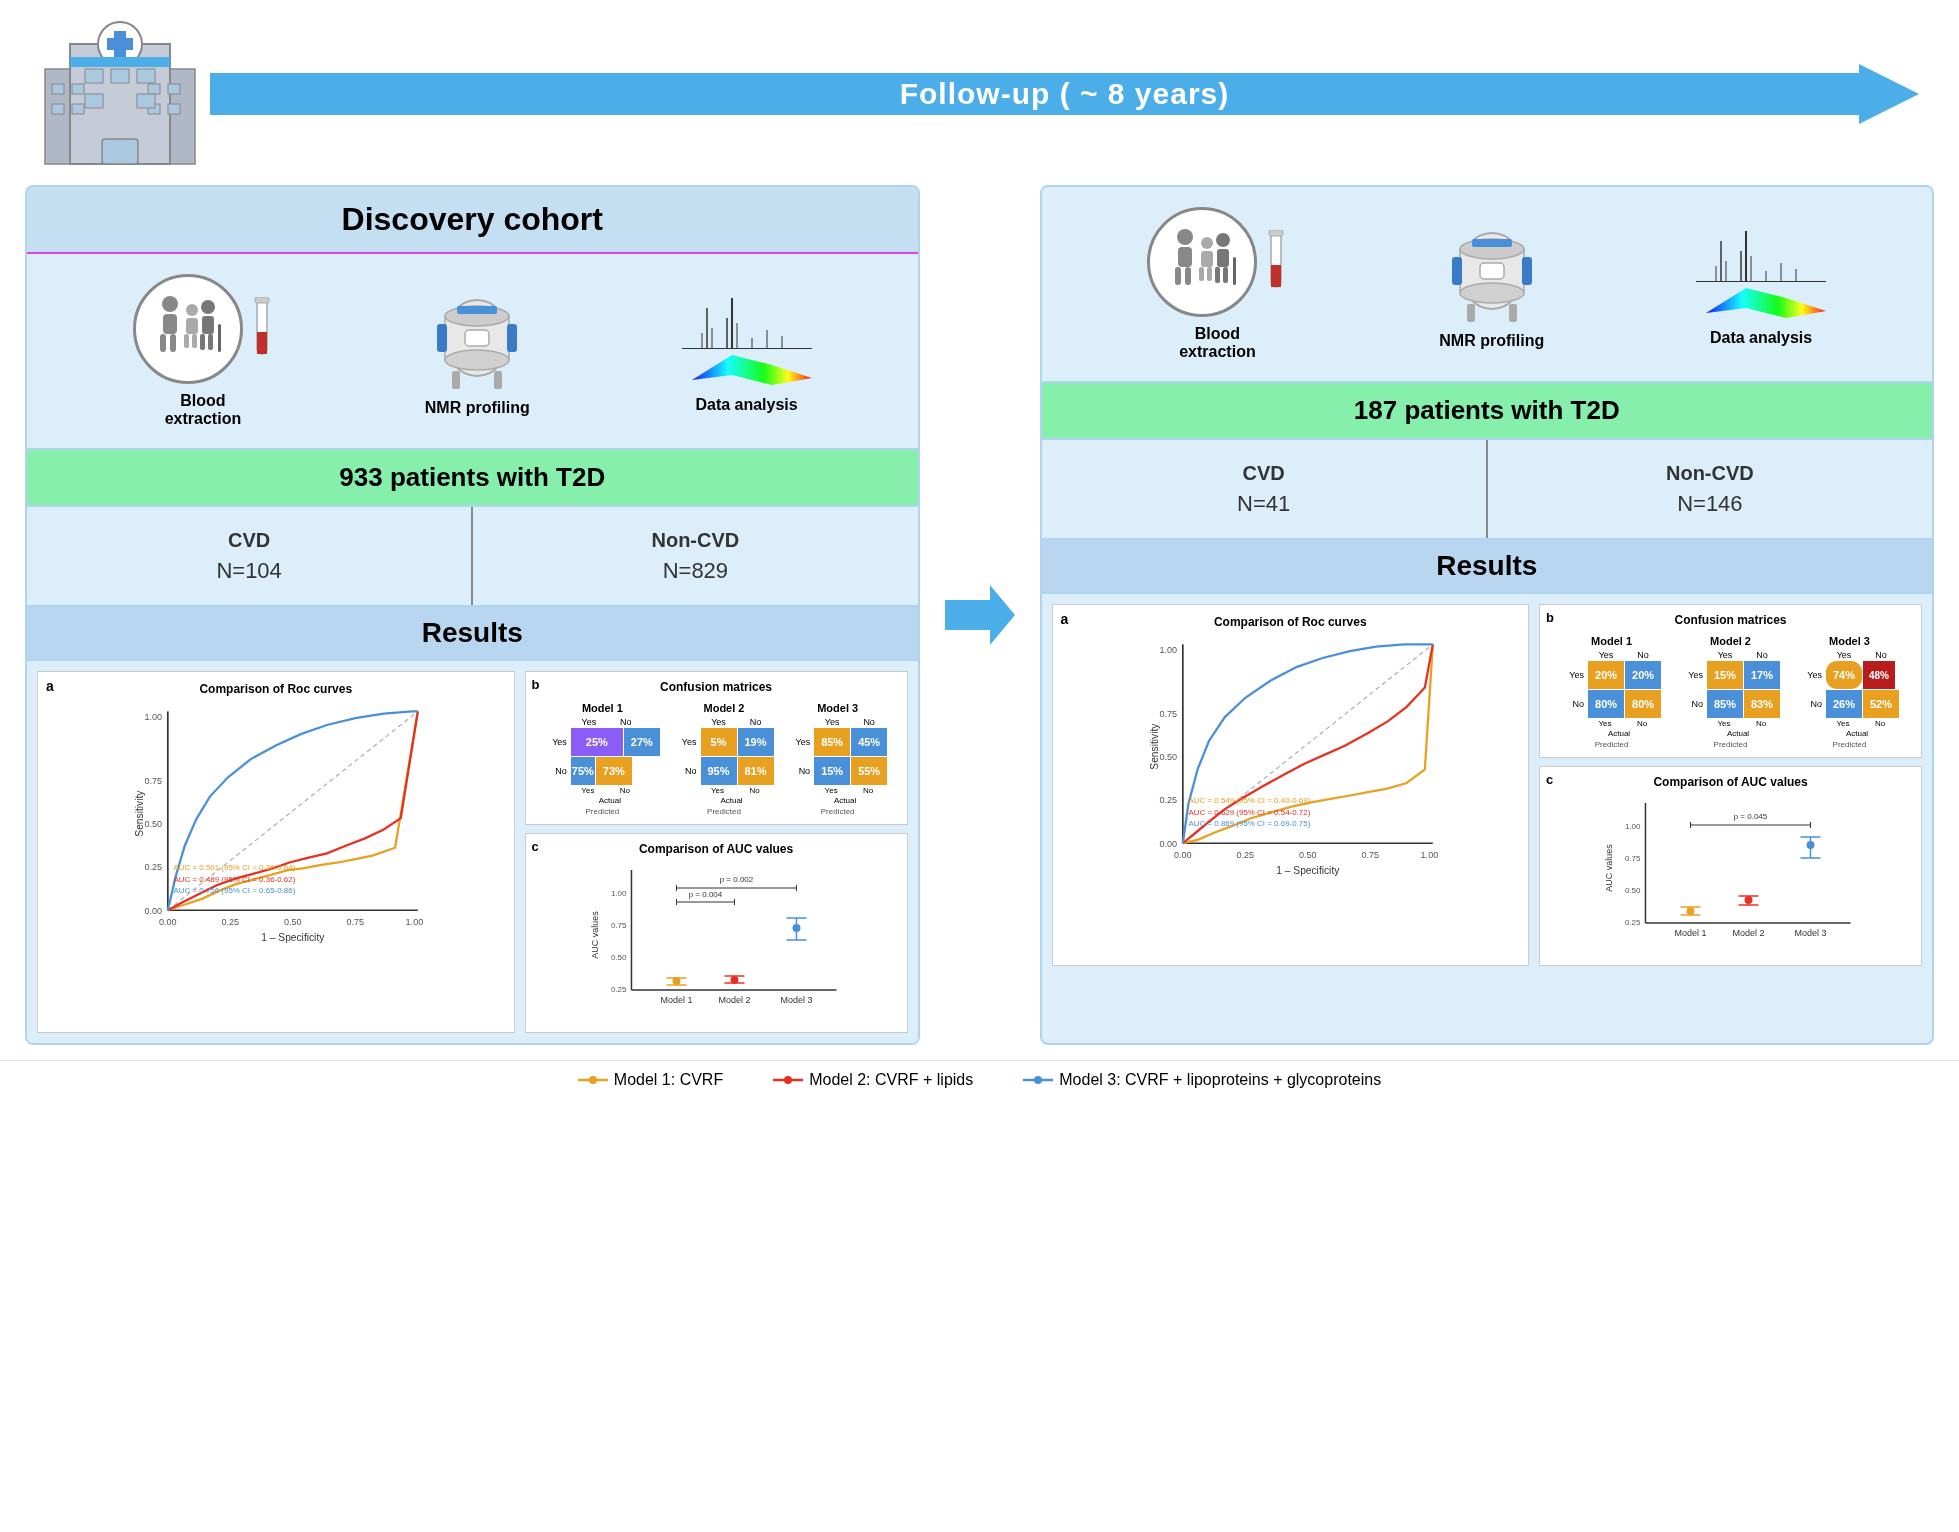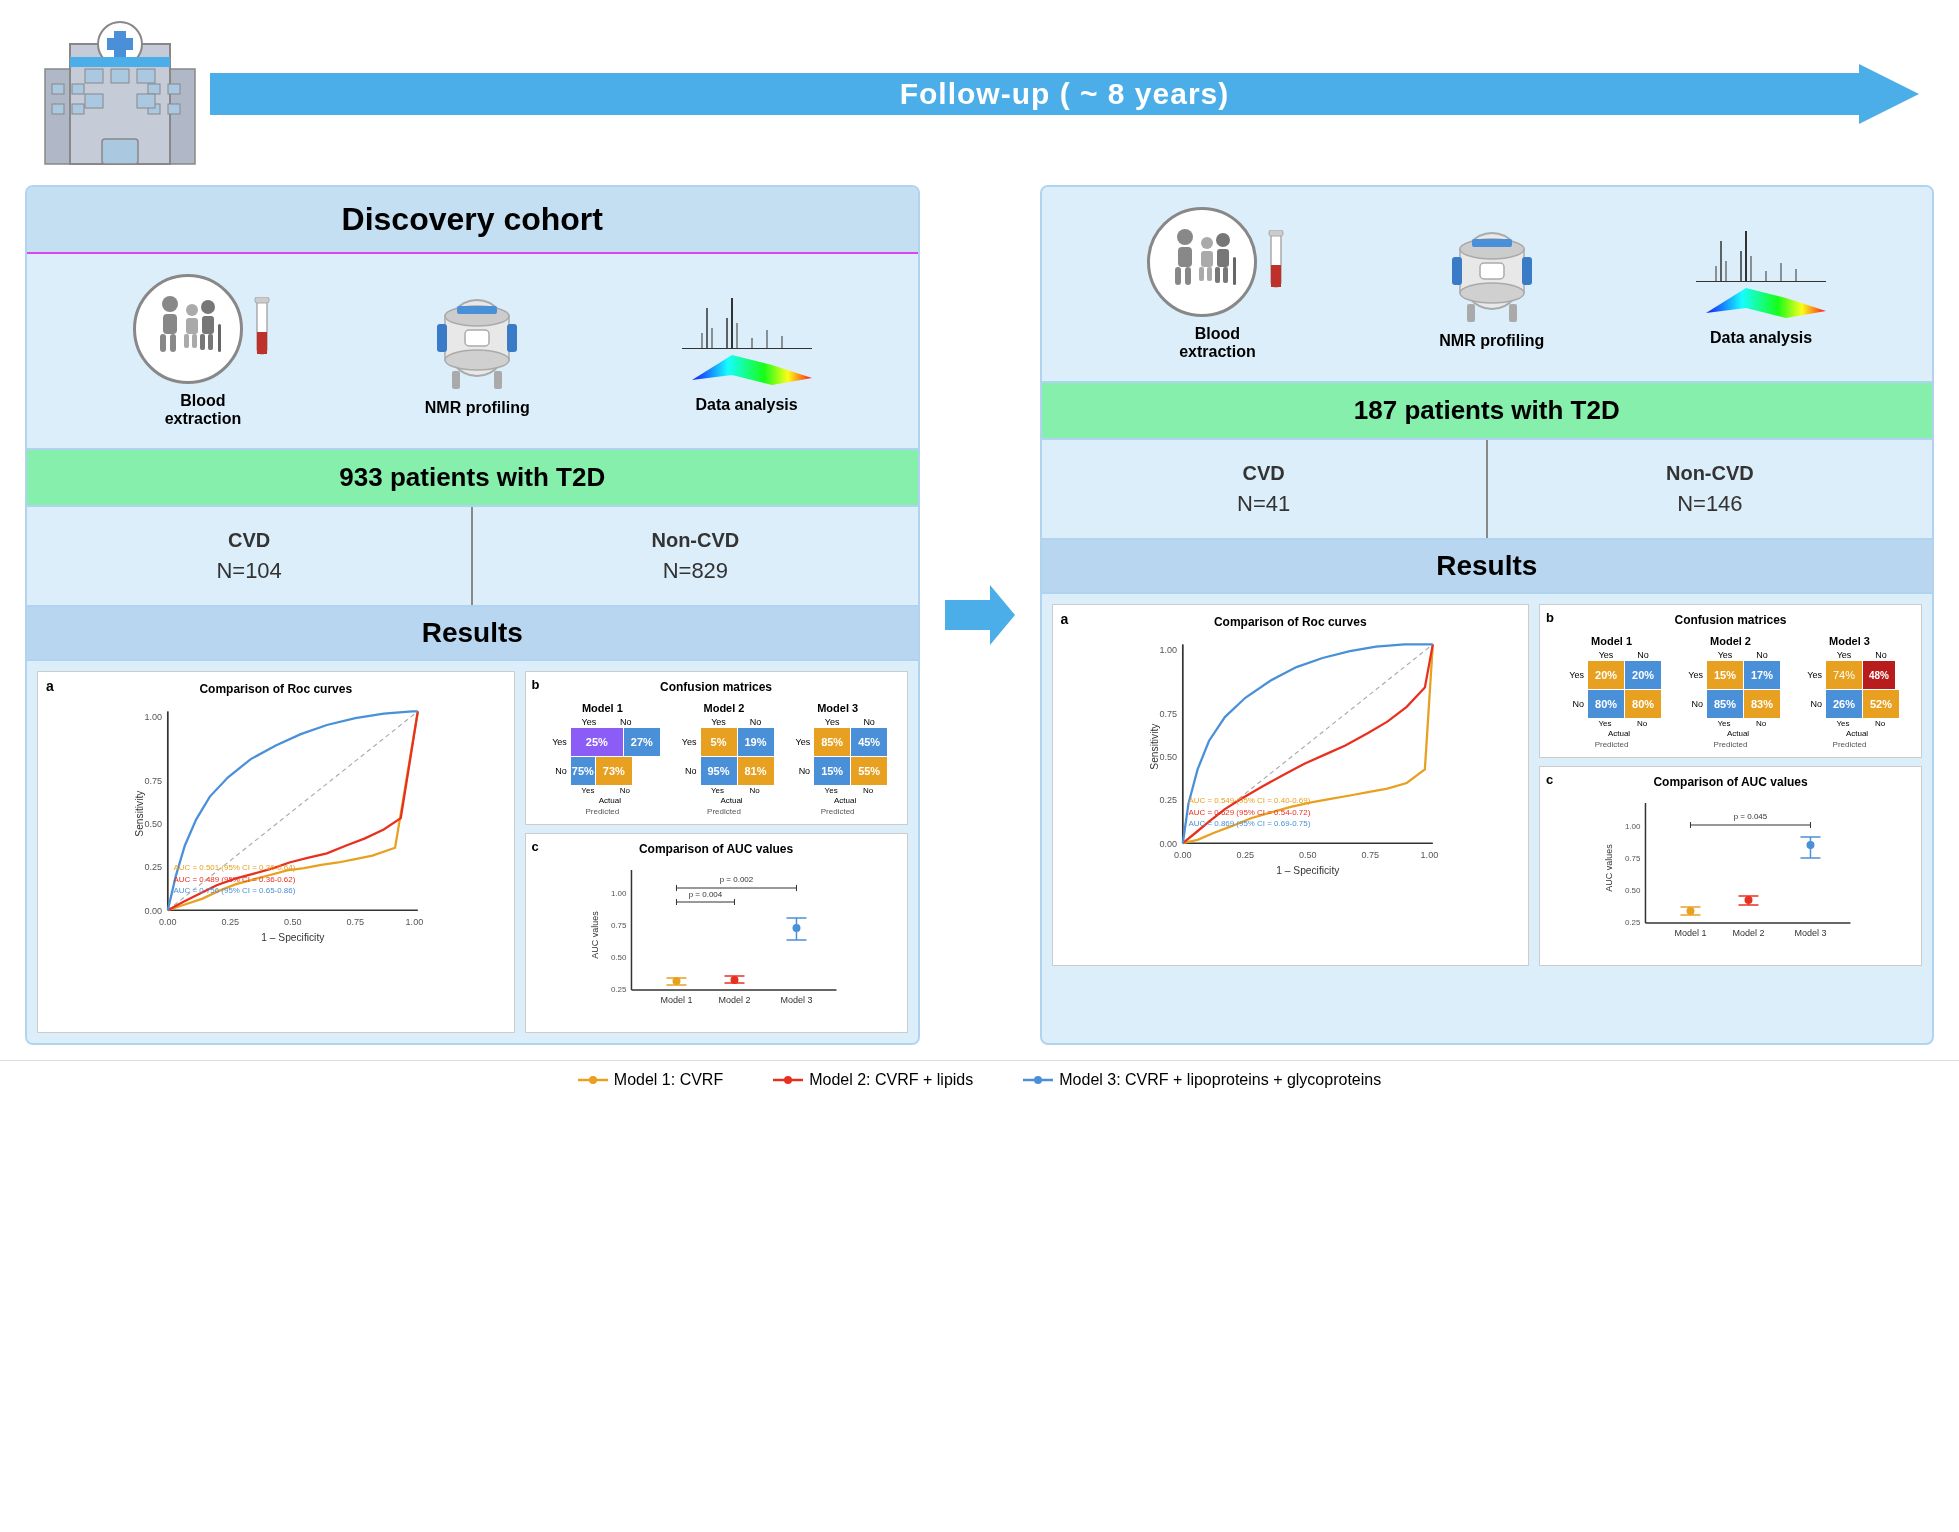--- a/index.html
+++ b/index.html
@@ -750,21 +750,21 @@
             <div style="display:flex; flex-direction:column; align-items:center;">
               <div style="font-size:11px; font-weight:bold; margin-bottom:3px;">Model 3</div>
               <div style="display:flex; gap:1px; flex-direction:column;">
                 <div style="display:flex; gap:1px;">
                   <div style="width:25px;"></div>
                   <div style="font-size:9px; width:36px; text-align:center;">Yes</div>
                   <div style="font-size:9px; width:36px; text-align:center;">No</div>
                 </div>
                 <div style="display:flex; gap:1px; align-items:center;">
                   <div style="font-size:9px; width:25px; text-align:right; padding-right:3px;">Yes</div>
-                  <div style="width:36px; height:28px; background:#e8a020; display:flex; align-items:center; justify-content:center; color:#fff; font-size:11px; font-weight:normal;">74%</div>
+                  <div style="width:36px; height:28px; background:#e8a020; display:flex; align-items:center; justify-content:center; color:#fff; font-size:11px; font-weight:bold;border-radius:11px;">74%</div>
                   <div style="width:32px; height:28px; background:#b91c1c; display:flex; align-items:center; justify-content:center; color:#fff; font-size:10px; font-weight:bold;">48%</div>
                 </div>
                 <div style="display:flex; gap:1px; align-items:center;">
                   <div style="font-size:9px; width:25px; text-align:right; padding-right:3px;">No</div>
                   <div style="width:36px; height:28px; background:#4a90d9; display:flex; align-items:center; justify-content:center; color:#fff; font-size:11px; font-weight:bold;">26%</div>
                   <div style="width:36px; height:28px; background:#e8a020; display:flex; align-items:center; justify-content:center; color:#fff; font-size:11px; font-weight:bold;">52%</div>
                 </div>
                 <div style="display:flex; gap:1px; margin-left:25px;">
                   <div style="font-size:8px; width:36px; text-align:center;">Yes</div>
                   <div style="font-size:8px; width:36px; text-align:center;">No</div>

